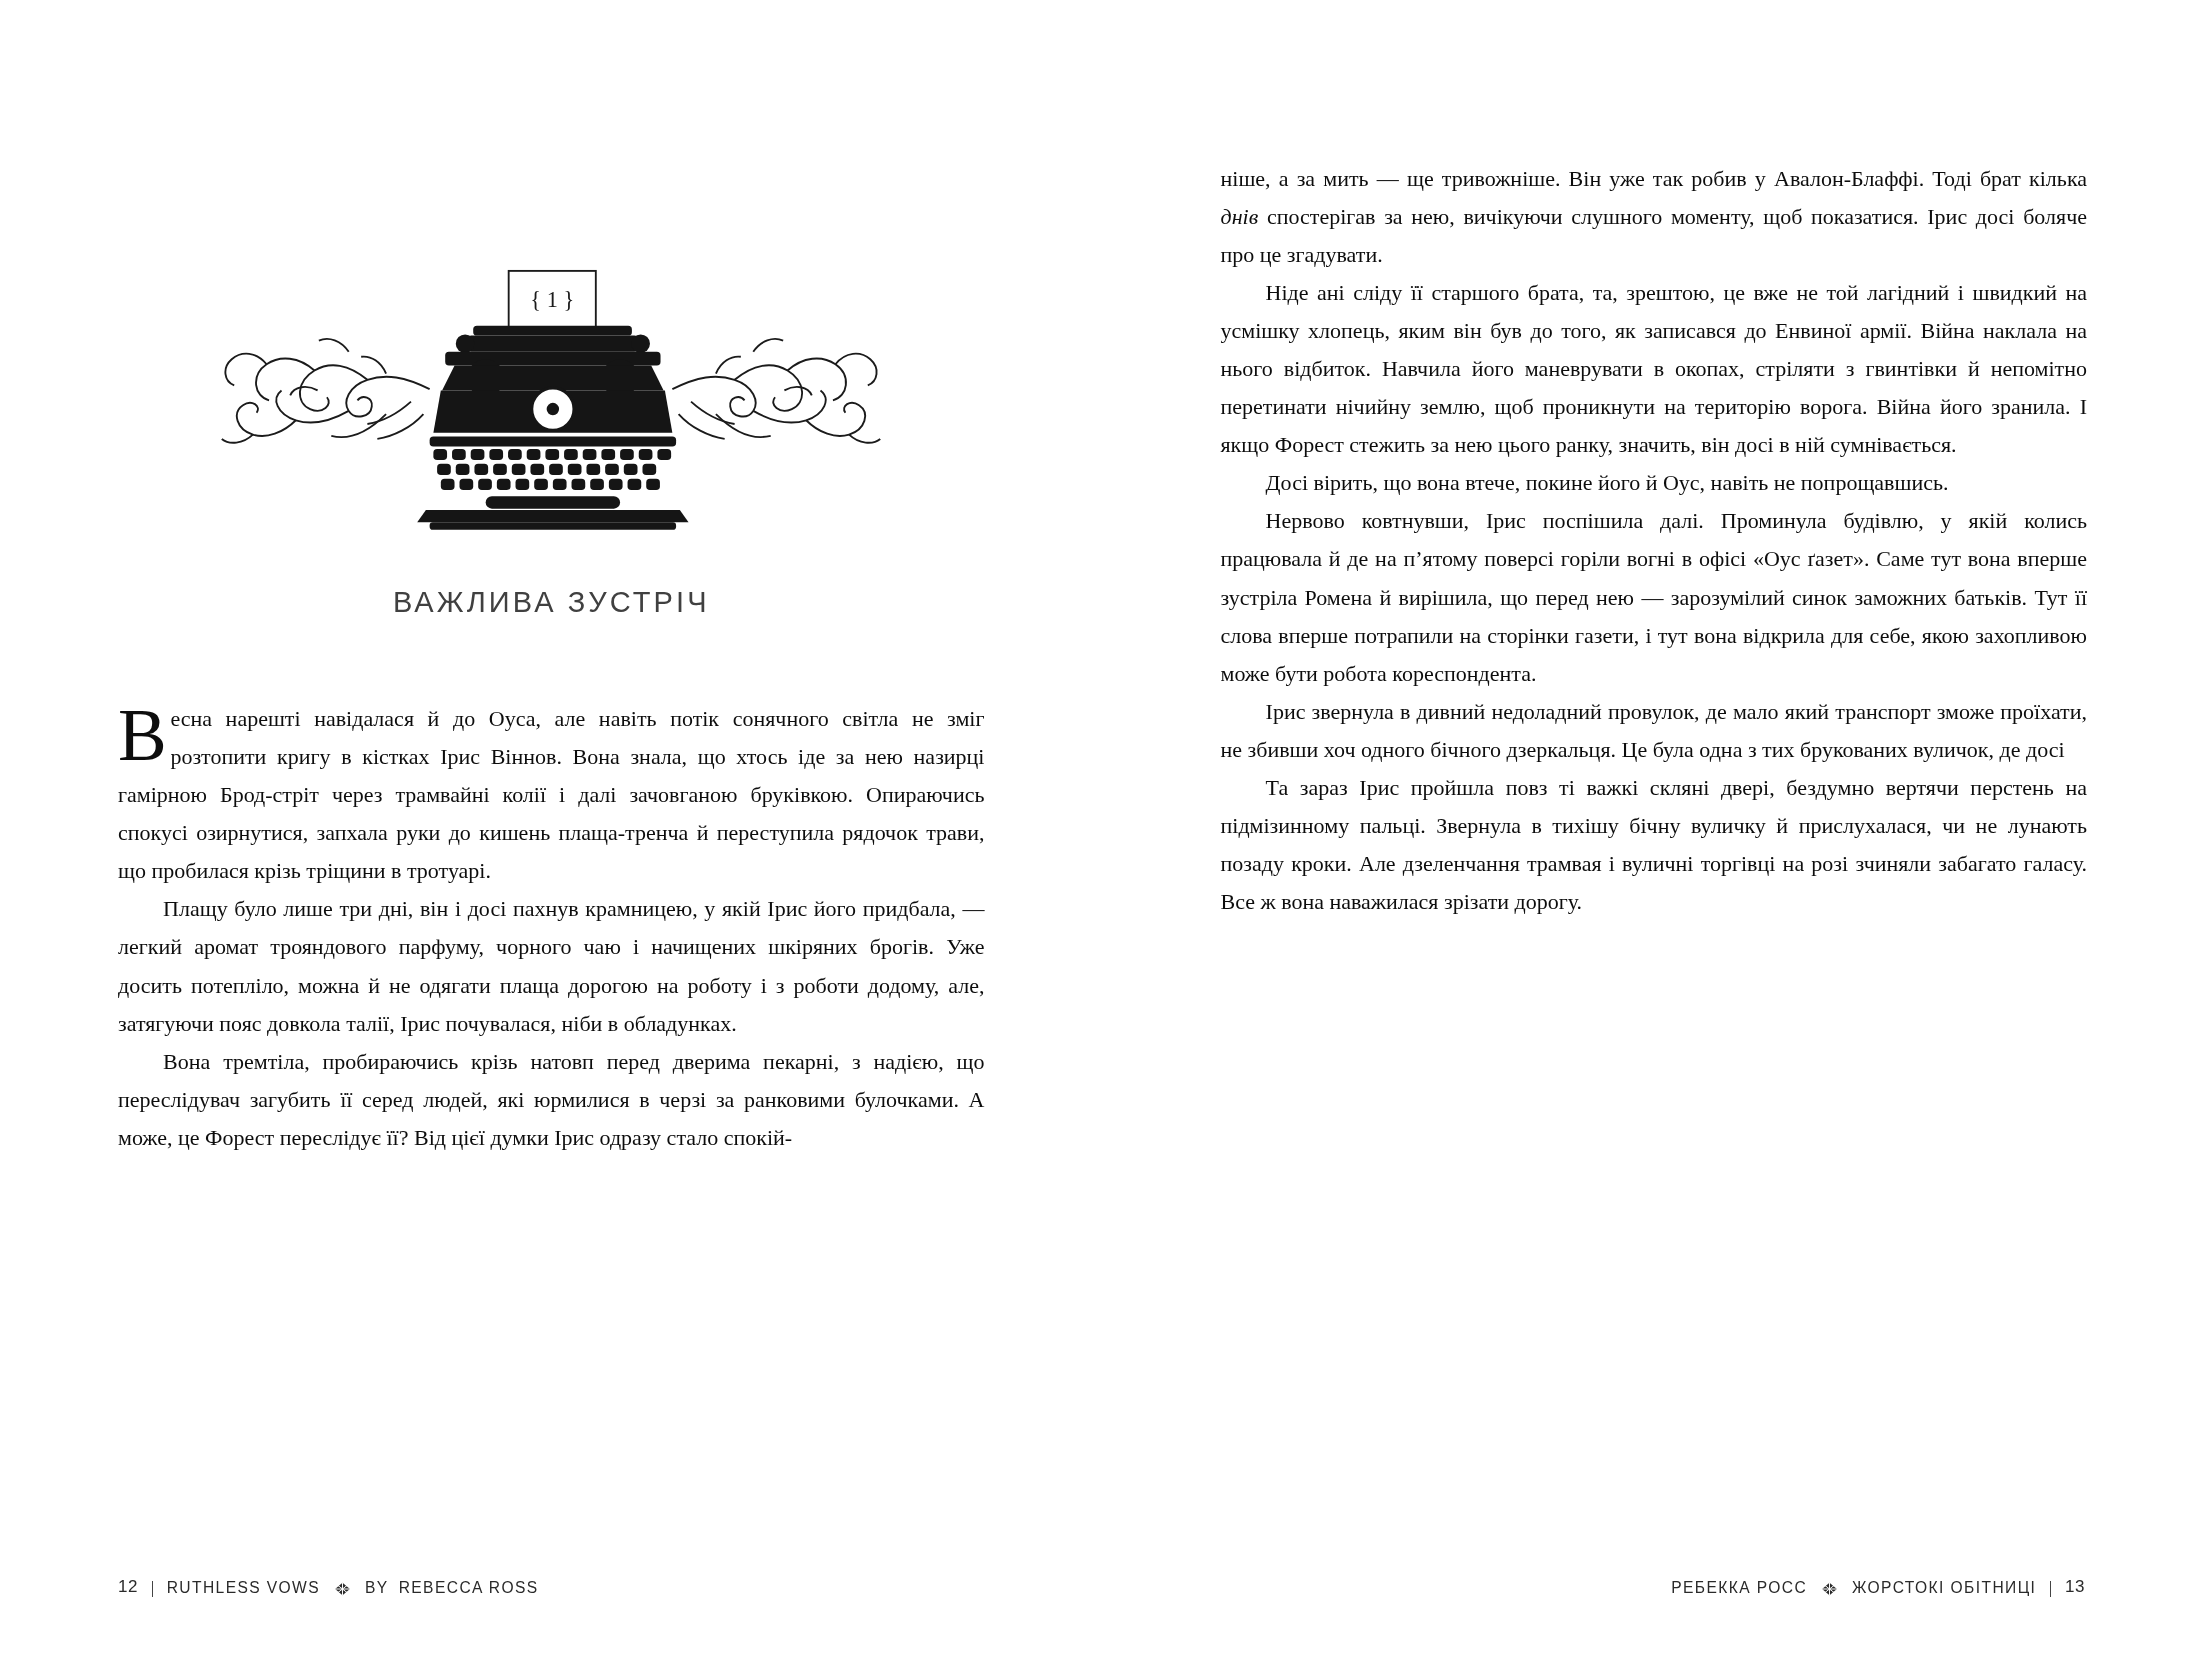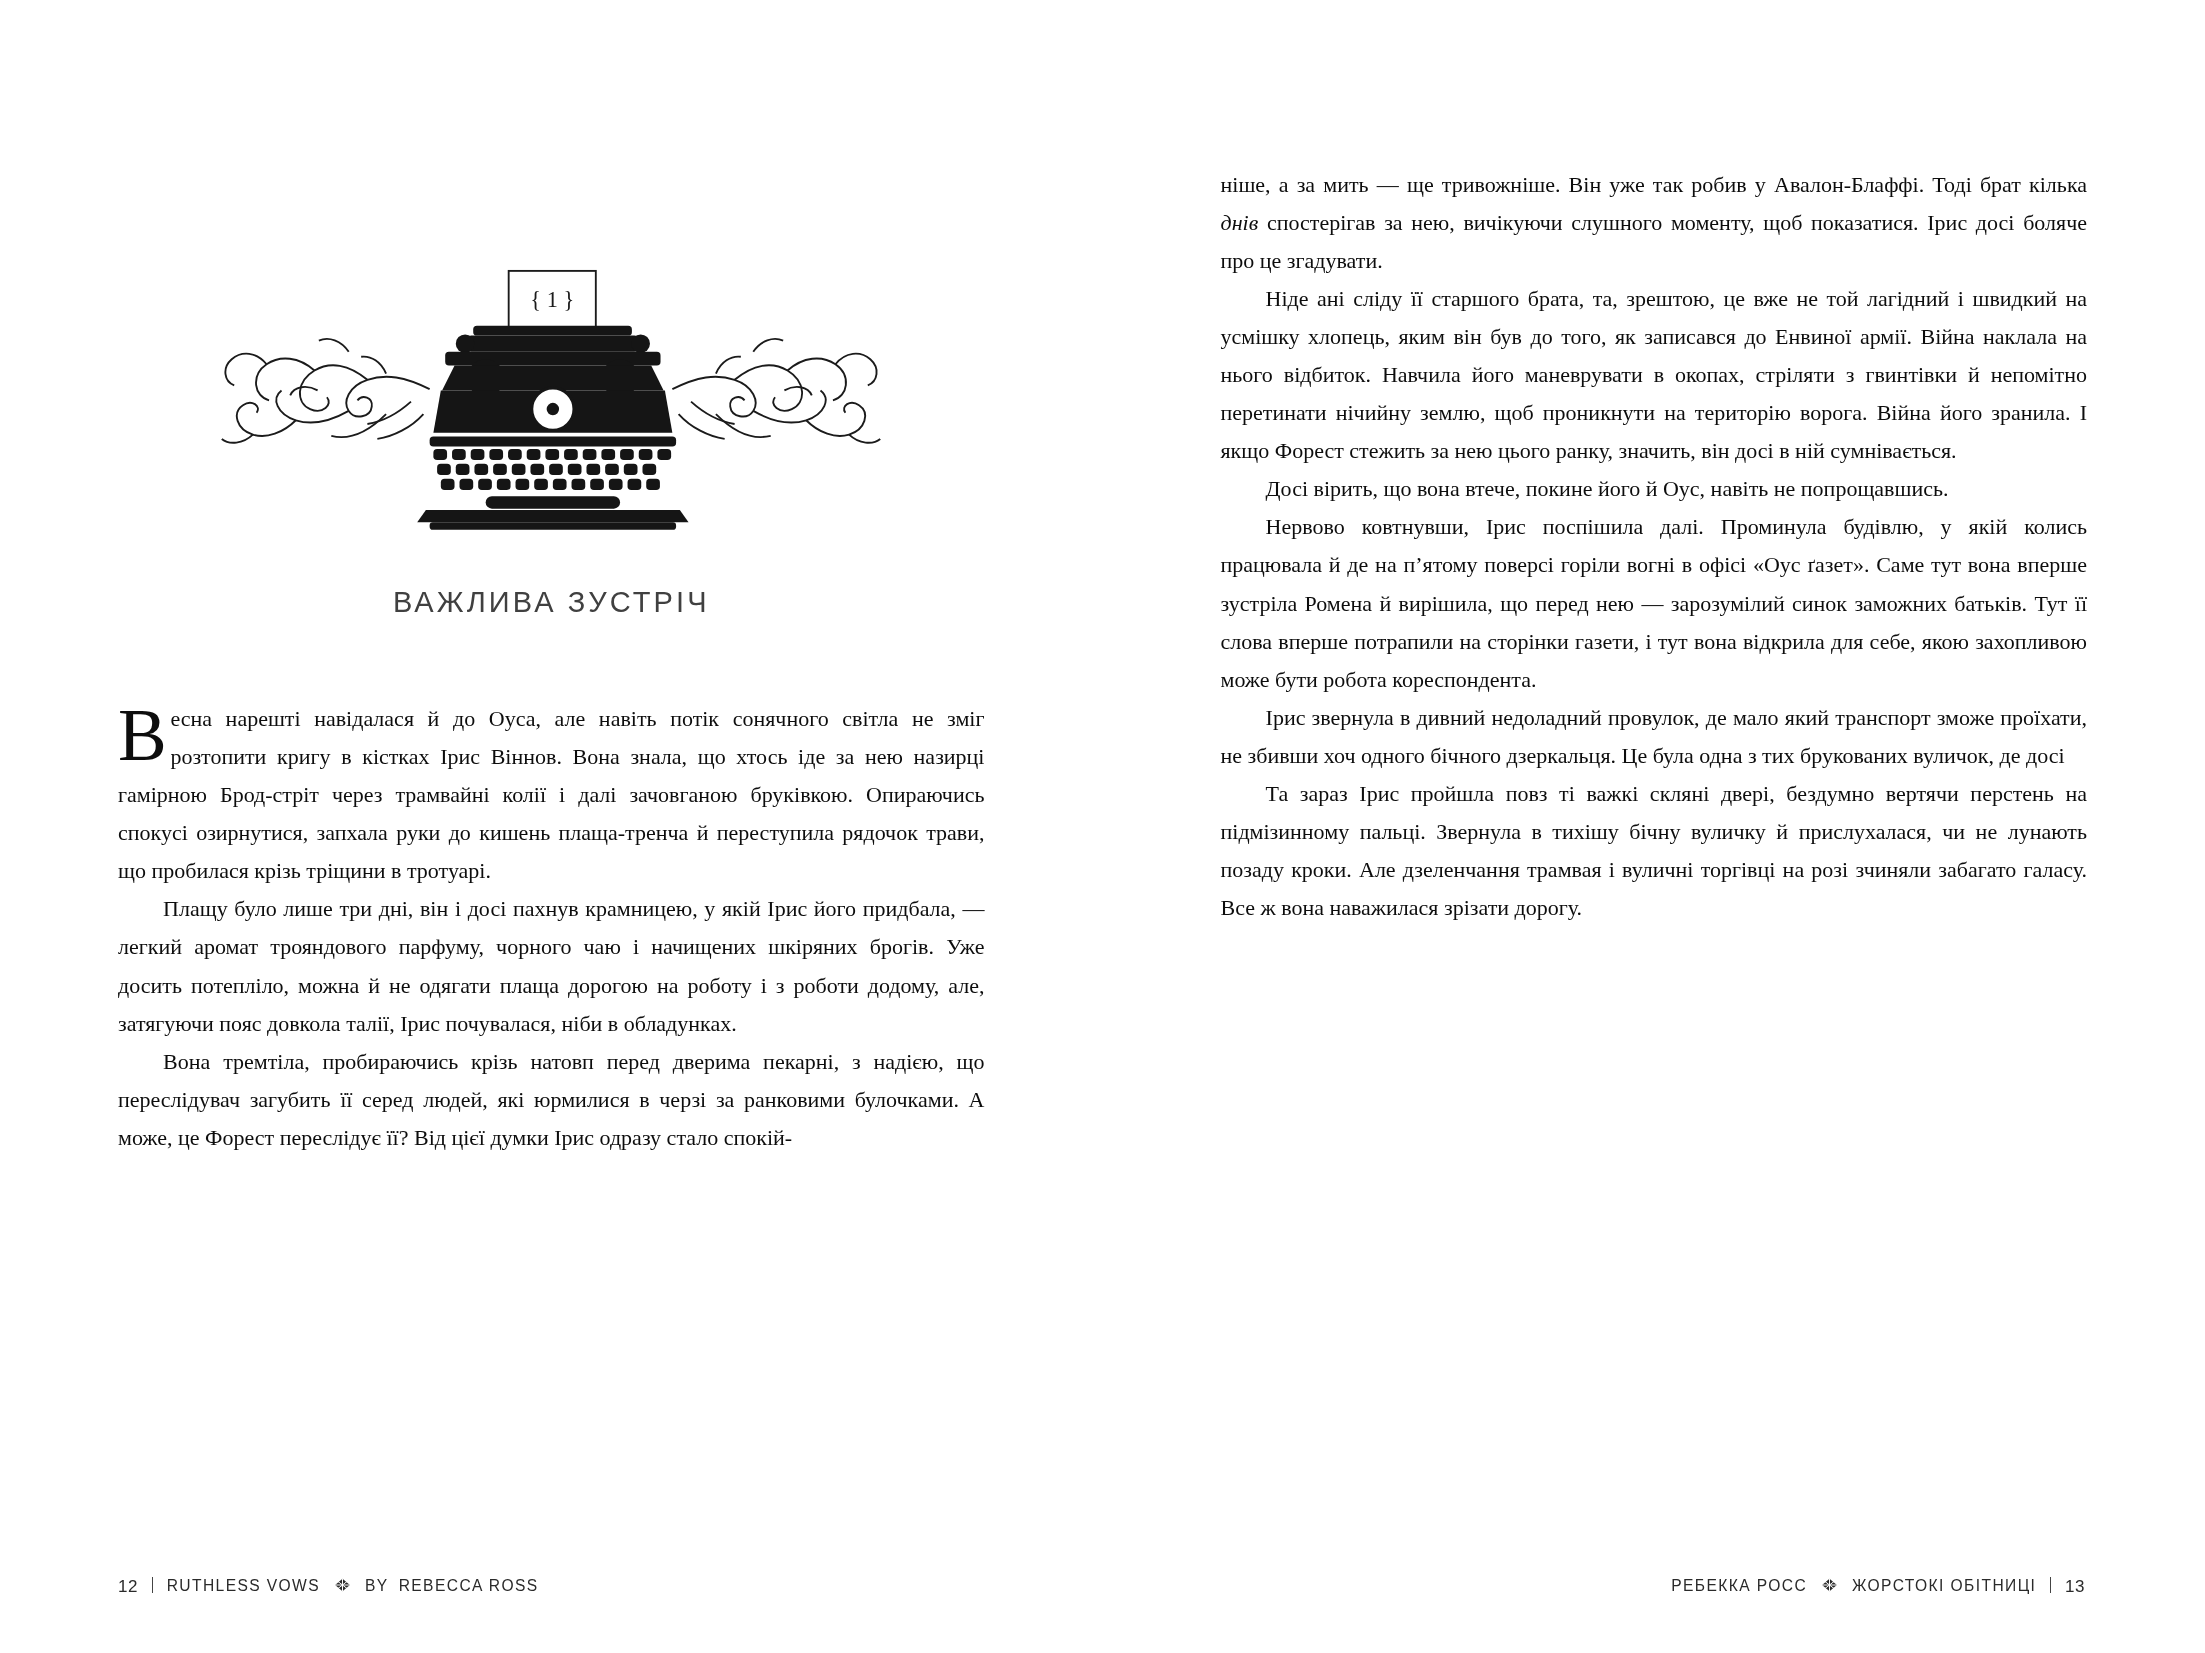--- a/index.html
+++ b/index.html
@@ -73,21 +73,21 @@
     font-family: "Liberation Serif", serif;
     font-size: 73px;
     line-height: 0.82;
     padding: 3.7px 3.7px 0 0;
     margin-top: 2.5px;
     font-weight: 400;
   }
 
   
   .page-right {
-    padding: 17px 118px 0 118px;
+    padding: 11px 118px 0 118px;
   }
   .body-col-right {
     margin-top: 149px;
     font-size: 22px;
     line-height: 1.73;
     text-align: justify;
     color: #0d0d0d;
   }
   .body-col-right p { margin: 0; text-indent: 2.05em; }
   .body-col-right p.first { text-indent: 0; }
@@ -95,21 +95,21 @@
 
   
   .footer {
     position: absolute;
     bottom: 57px;
     font-family: "Liberation Sans", sans-serif;
     font-size: 15.6px;
     letter-spacing: 1.4px;
     color: #2a2a2a;
     display: flex;
-    align-items: flex-start;
+    align-items: flex-end;
     gap: 10px;
     text-transform: uppercase;
   }
   .footer-left { left: 118px; }
   .footer-right { right: 120px; }
 
   .footer .sep {
     display: inline-block;
     width: 1.2px;
     height: 16px;

